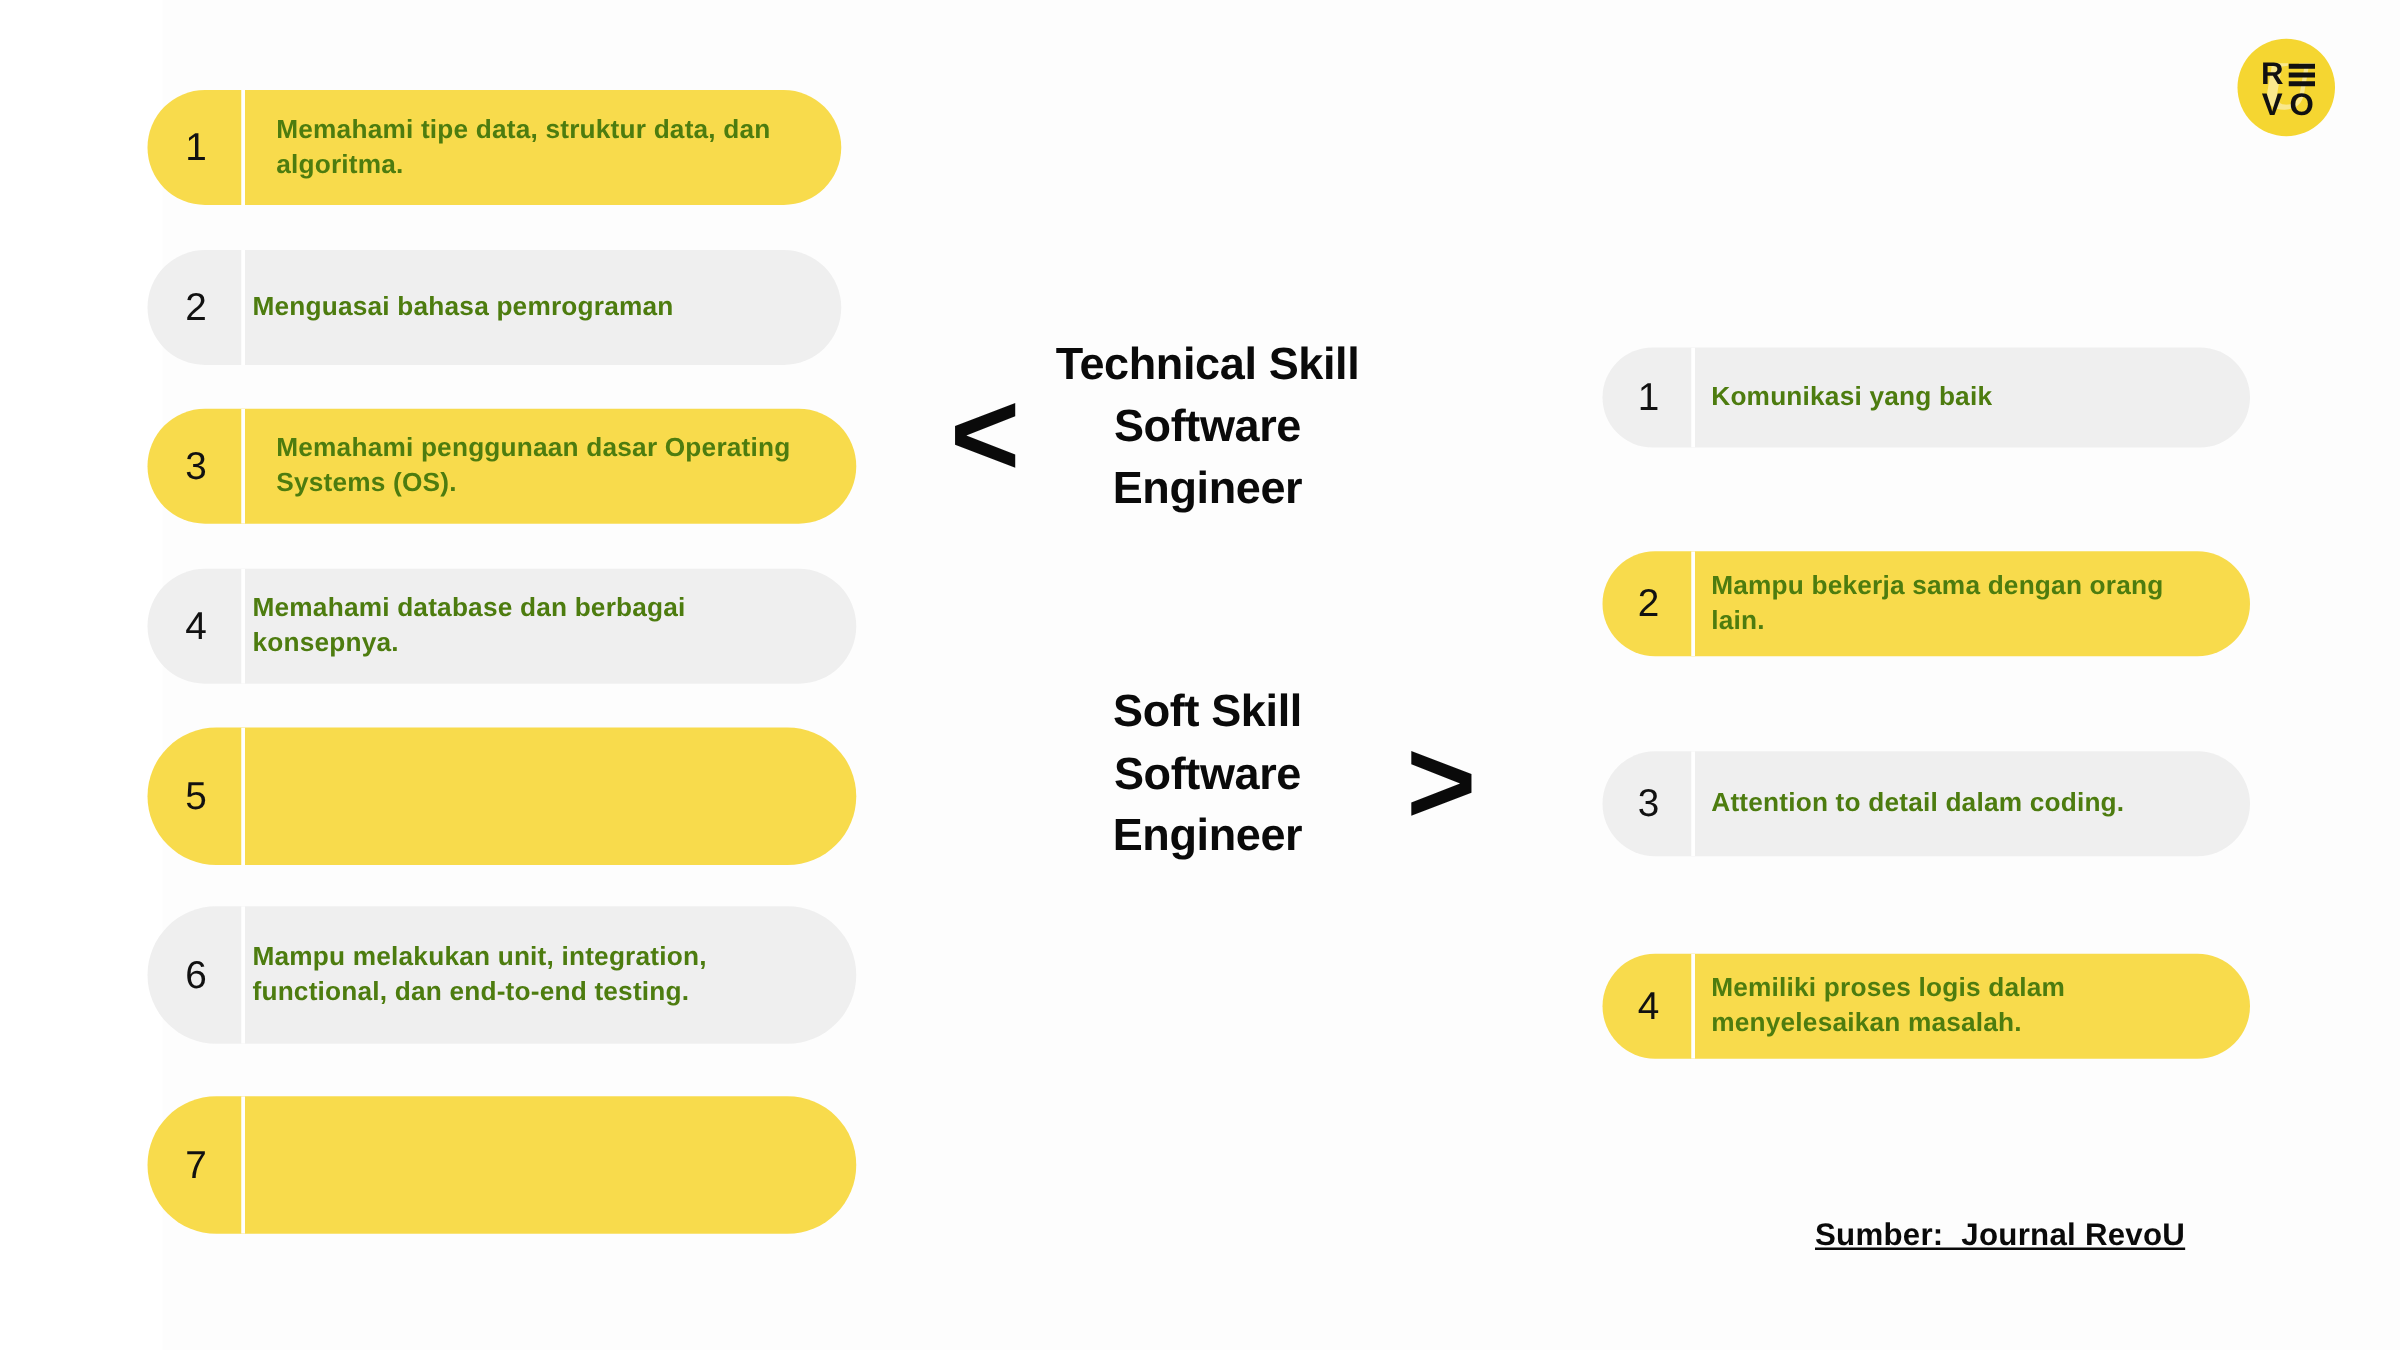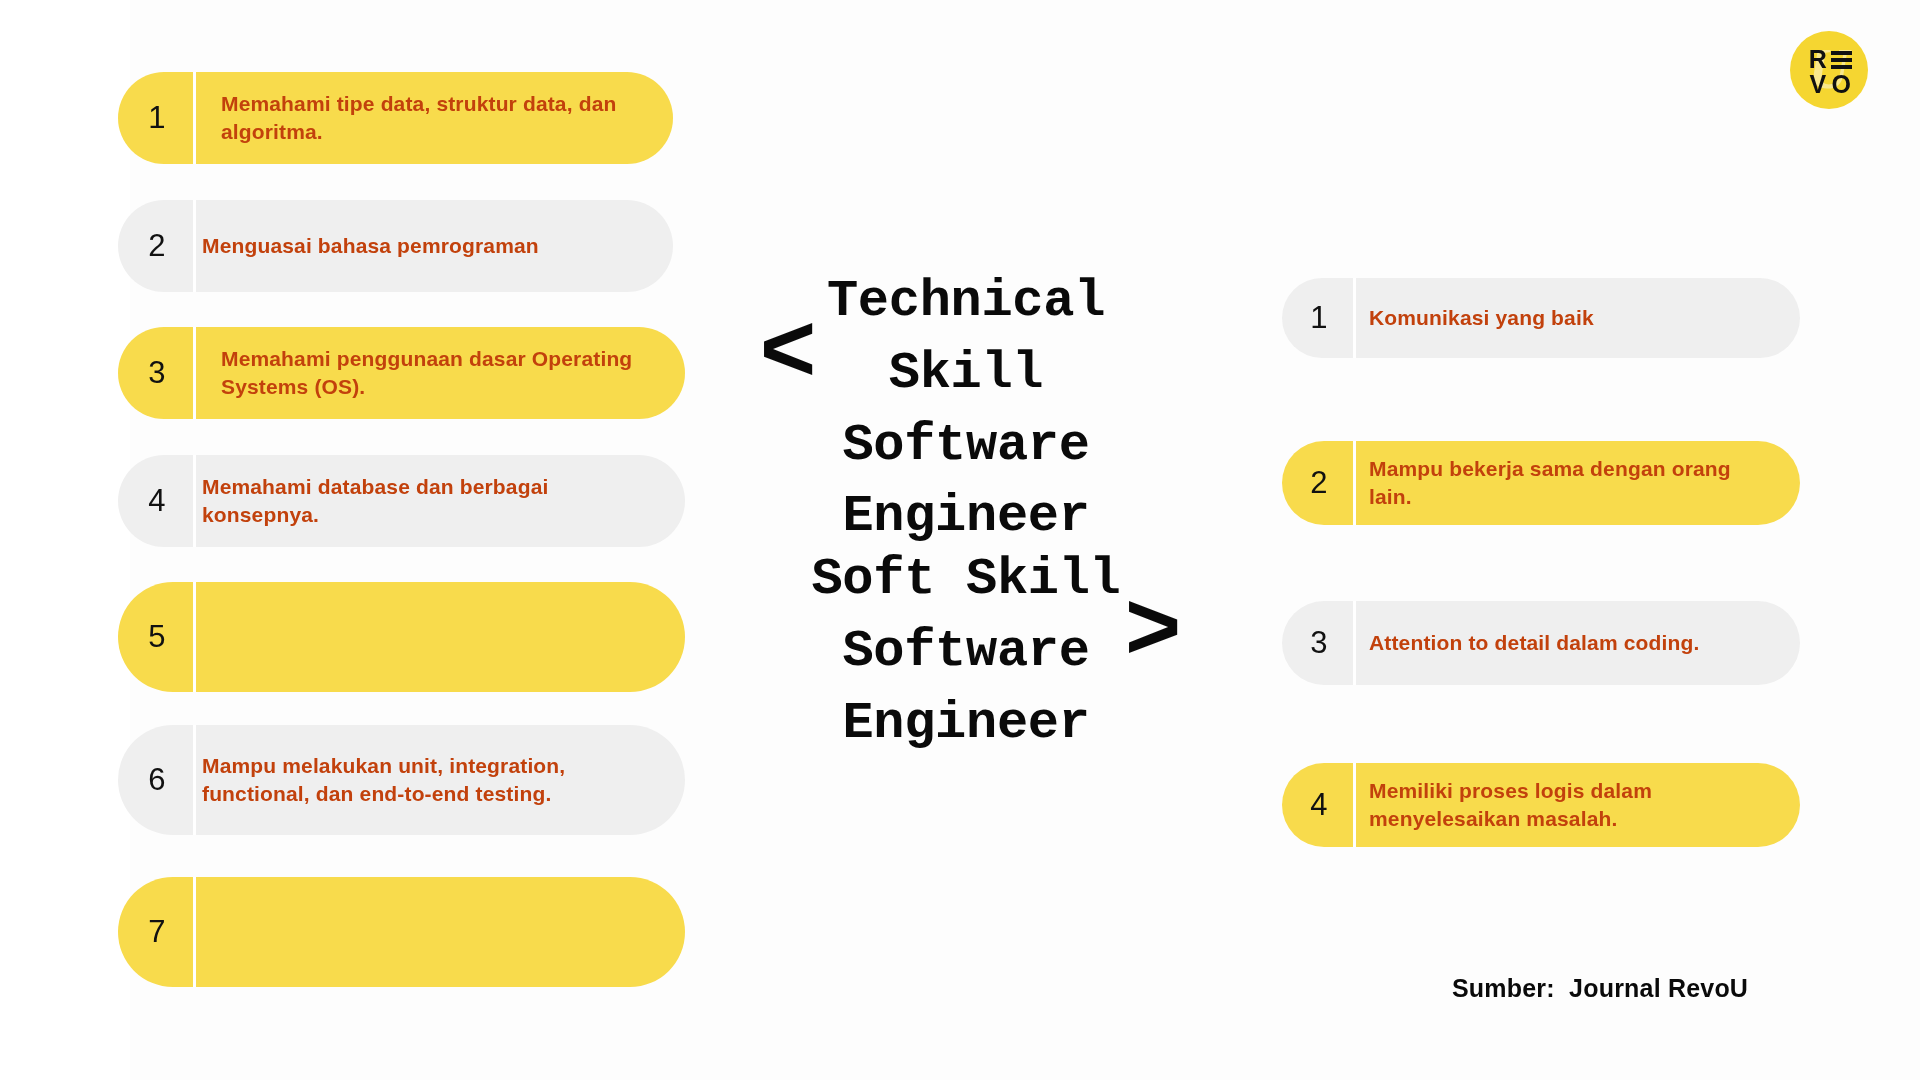--- a/index.html
+++ b/index.html
@@ -63,44 +63,43 @@
     background: #ffffff;
   }
 
   .pill-body {
     flex: 1 1 auto;
     display: flex;
     align-items: center;
     font-size: 21px;
     font-weight: 700;
     line-height: 1.32;
-    color: #c2410c;
+    color: #4d7c0f;
     letter-spacing: 0.15px;
   }
 
   
   .col-left .pill-num  { width: 78px; }
   .col-left .pill-body { padding-right: 26px; }
   .col-left.dense .pill-body { padding-left: 6px; }
   .col-left.wide  .pill-body { padding-left: 25px; }
 
   
   .col-right .pill-num  { width: 74px; }
   .col-right .pill-body { padding-left: 13px; padding-right: 26px; }
 
   
   .center-heading {
     position: absolute;
     text-align: center;
-    font-size: 52px;
+    font-size: 36px;
     font-weight: 700;
     line-height: 1.38;
     color: #0a0a0a;
     letter-spacing: -0.3px;
-    font-family: Liberation Mono, monospace;
   }
 
   .chevron {
     position: absolute;
     font-size: 96px;
     font-weight: 700;
     line-height: 1;
     color: #0a0a0a;
     font-family: "Liberation Sans", sans-serif;
   }
@@ -164,20 +163,21 @@
   
   .source-note {
     position: absolute;
     left: 1452px;
     top: 974px;
     font-size: 25px;
     font-weight: 700;
     color: #0a0a0a;
     letter-spacing: 0.2px;
     white-space: pre;
+    text-decoration: underline;
   }
 </style>
 </head>
 <body>
 
 <div id="stage">
 
   <div class="backdrop-panel"></div>
 
   <div class="pill yellow col-left wide" style="left:118px; top:72px; width:555px; height:92px;">

